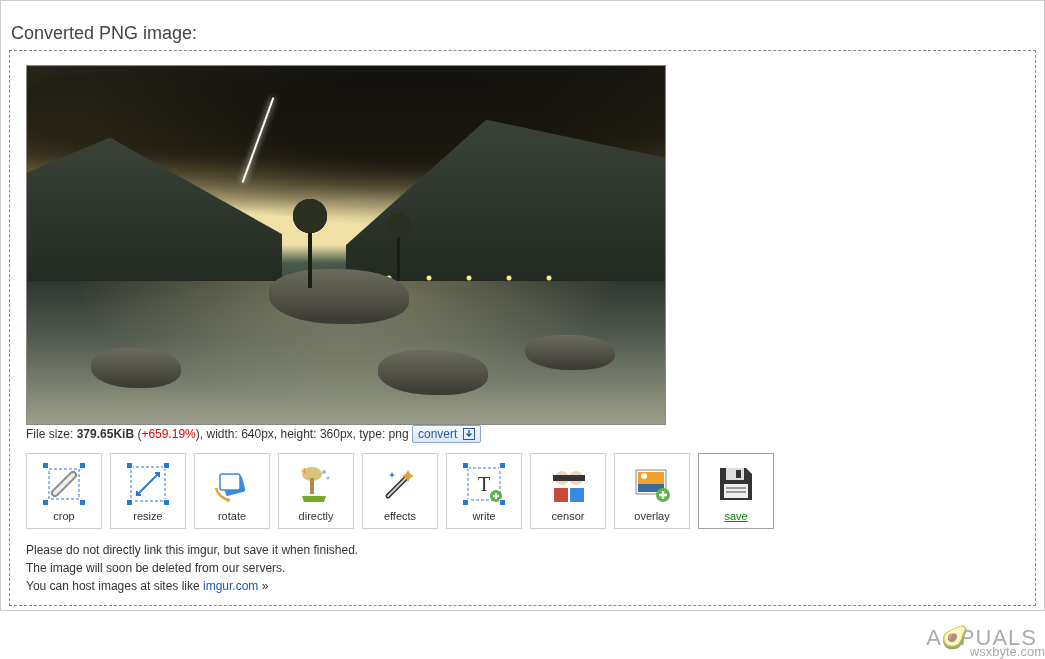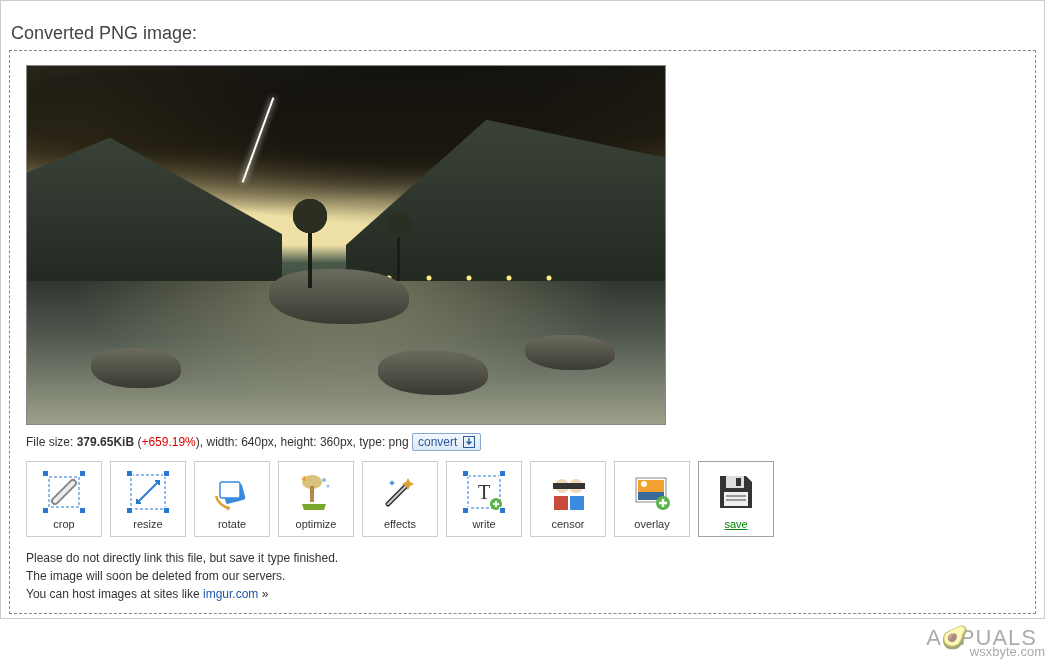--- a/index.html
+++ b/index.html
@@ -21,21 +21,21 @@
   .preview .t1:before{content:"";position:absolute;left:-18px;top:-22px;width:40px;height:40px;background:radial-gradient(circle,#2a2f22 60%,transparent 62%)}
   .preview .t2{left:58%;bottom:40%;width:3px;height:55px}
   .preview .t2:before{content:"";position:absolute;left:-12px;top:-15px;width:28px;height:28px;background:radial-gradient(circle,#2a2f22 60%,transparent 62%)}
   .preview .rock{position:absolute;border-radius:40% 50% 40% 50%;background:linear-gradient(#6b6b5d,#3a3a33)}
   .preview .r1{left:38%;bottom:28%;width:140px;height:55px}
   .preview .r2{left:10%;bottom:10%;width:90px;height:40px}
   .preview .r3{left:55%;bottom:8%;width:110px;height:45px}
   .preview .r4{left:78%;bottom:15%;width:90px;height:35px}
   .preview .lights{position:absolute;bottom:40%;right:15%;width:200px;height:6px;background:radial-gradient(circle at 10% 50%,#ffeb88 2px,transparent 3px),radial-gradient(circle at 30% 50%,#ffeb88 2px,transparent 3px),radial-gradient(circle at 50% 50%,#ffeb88 2px,transparent 3px),radial-gradient(circle at 70% 50%,#ffeb88 2px,transparent 3px),radial-gradient(circle at 90% 50%,#ffeb88 2px,transparent 3px)}
   
-  .infoline{margin:8px 0 10px 0;font-size:12px;color:#333}
+  .infoline{margin:0 0 10px 0;font-size:12px;color:#333}
   .delta{color:#d00}
   .convert-btn{display:inline-block;border:1px solid #8aa8cc;background:linear-gradient(#f4f8ff,#dde8f7);color:#2a5a9a;padding:1px 5px;font-size:12px;border-radius:2px;cursor:pointer}
   .convert-btn svg{vertical-align:-2px;margin-left:2px}
   
   .tools{display:flex;gap:8px;flex-wrap:wrap;margin-bottom:12px}
   .tool{border:1px solid #ccc;width:76px;height:76px;display:flex;flex-direction:column;align-items:center;justify-content:flex-end;padding-bottom:6px;cursor:pointer;background:#fff}
   .tool.highlight{border:1px solid #a3a3a3}
   .tool .ic{width:44px;height:44px;display:flex;align-items:center;justify-content:center}
   .tool .lbl{font-size:11px;color:#333;margin-top:4px}
   .tool.highlight .lbl{color:#008800;text-decoration:underline}
@@ -132,21 +132,21 @@
         <div class="ic">
           <svg width="44" height="44" viewBox="0 0 44 44">
               <ellipse cx="18" cy="12" rx="10" ry="7" fill="#d9c27a"></ellipse>
               <rect x="16" y="16" width="4" height="16" fill="#b4884a"></rect>
               <path d="M8 34h24l-2 6H10z" fill="#7aa82a"></path>
               <circle cx="30" cy="10" r="2" fill="#88bde8"></circle>
               <circle cx="34" cy="16" r="1.5" fill="#88bde8"></circle>
               <path d="M8 8l3 3M10 6l1 4" stroke="#e0a030" stroke-width="1.5"></path>
             </svg>
         </div>
-        <div class="lbl">optimize</div>
+        <div class="lbl">directly</div>
       </div>
 
 
       <div class="tool">
         <div class="ic">
           <svg width="44" height="44" viewBox="0 0 44 44">
               <path d="M10 34 L28 16" stroke="#333" stroke-width="5" stroke-linecap="round"></path>
               <path d="M10 34 L28 16" stroke="#ccc" stroke-width="2" stroke-linecap="round"></path>
               <path d="M30 8l2 4 4 2-4 2-2 4-2-4-4-2 4-2z" fill="#e0a030"></path>
               <path d="M14 10l1 2 2 1-2 1-1 2-1-2-2-1 2-1z" fill="#3a8adf"></path>
@@ -209,21 +209,21 @@
               <rect x="10" y="23" width="20" height="2" fill="#999"></rect>
               <rect x="10" y="27" width="20" height="2" fill="#999"></rect>
             </svg>
         </div>
         <div class="lbl">save</div>
       </div>
 
     </div>
 
     <div class="notes">
-      <div>Please do not directly link this file, but save it type finished.</div>
+      <div>Please do not directly link this imgur, but save it when finished.</div>
       <div>The image will soon be deleted from our servers.</div>
       <div>
         <span>You can host images at sites like </span><a href="#">imgur.com</a><span> »</span>
       </div>
     </div>
 
   </div>
 </div>
 
 <div class="wm">A<span style="position:relative;display:inline-block;width:18px">🥑</span>PUALS</div>

